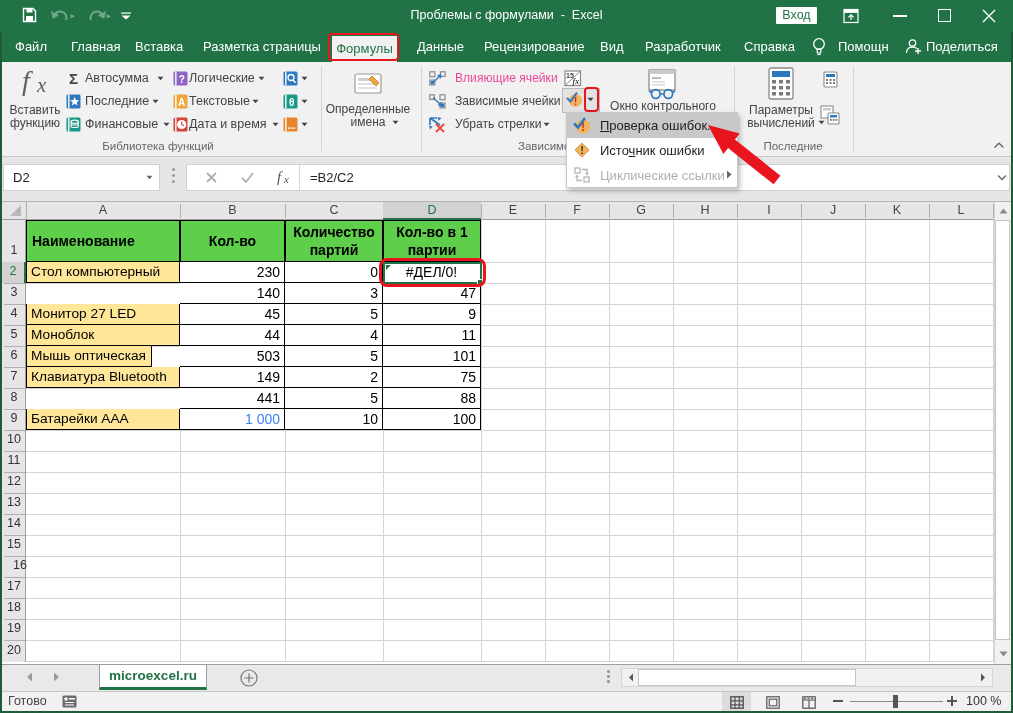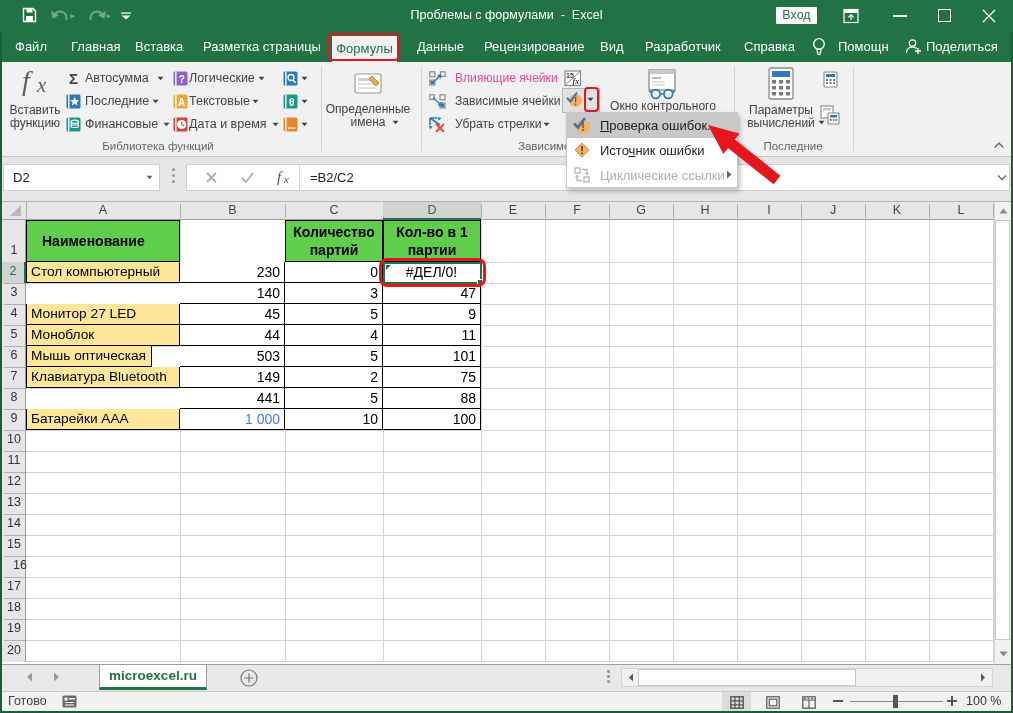--- a/index.html
+++ b/index.html
@@ -383,21 +383,22 @@
 <div class="a" style="left:26px;top:472px;width:967px;height:1px;background:#d4d4d4"></div>
 <div class="a" style="left:26px;top:493px;width:967px;height:1px;background:#d4d4d4"></div>
 <div class="a" style="left:26px;top:514px;width:967px;height:1px;background:#d4d4d4"></div>
 <div class="a" style="left:26px;top:535px;width:967px;height:1px;background:#d4d4d4"></div>
 <div class="a" style="left:26px;top:556px;width:967px;height:1px;background:#d4d4d4"></div>
 <div class="a" style="left:26px;top:577px;width:967px;height:1px;background:#d4d4d4"></div>
 <div class="a" style="left:26px;top:598px;width:967px;height:1px;background:#d4d4d4"></div>
 <div class="a" style="left:26px;top:619px;width:967px;height:1px;background:#d4d4d4"></div>
 <div class="a" style="left:26px;top:640px;width:967px;height:1px;background:#d4d4d4"></div>
 <div class="a" style="left:26px;top:661px;width:967px;height:1px;background:#d4d4d4"></div>
-<div class="a" style="left:26px;top:220px;width:154px;height:42px;background:#5ECE4B;border:1px solid #000;box-sizing:border-box;display:flex;align-items:center;justify-content:flex-start;padding-left:15px;font-size:14px;font-weight:bold;color:#000;text-align:left;line-height:18px">Наименование</div>
+<div class="a" style="left:26px;top:220px;width:154px;height:42px;background:#5ECE4B;border:1px solid #000;box-sizing:border-box;display:flex;align-items:center;justify-content:flex-start;padding-left:5px;font-size:14px;font-weight:bold;color:#000;text-align:left;line-height:18px">Наименование</div>
+<div class="a" style="left:180px;top:220px;width:105px;height:42px;background:#5ECE4B;border:1px solid #000;box-sizing:border-box;display:flex;align-items:center;justify-content:center;font-size:14px;font-weight:bold;color:#000;text-align:center;line-height:18px">Кол-во</div>
 <div class="a" style="left:285px;top:220px;width:98px;height:42px;background:#5ECE4B;border:1px solid #000;box-sizing:border-box;display:flex;align-items:center;justify-content:center;font-size:14px;font-weight:bold;color:#000;text-align:center;line-height:18px">Количество<br>партий</div>
 <div class="a" style="left:383px;top:220px;width:98px;height:42px;background:#5ECE4B;border:1px solid #000;box-sizing:border-box;display:flex;align-items:center;justify-content:center;font-size:14px;font-weight:bold;color:#000;text-align:center;line-height:18px">Кол-во в 1<br>партии</div>
 <div class="a" style="left:26px;top:262px;width:154px;height:21px;background:#FFE699;border:1px solid #000;border-top:none;box-sizing:border-box;font-size:13.7px;color:#000;line-height:20px;padding-left:4px;white-space:nowrap;overflow:hidden">Стол компьютерный</div>
 <div class="a" style="left:180px;top:262px;width:105px;height:21px;background:#fff;border:1px solid #000;border-top:none;border-left:none;box-sizing:border-box;font-size:14px;color:#000;line-height:20px;text-align:right;padding-right:4px">230</div>
 <div class="a" style="left:285px;top:262px;width:98px;height:21px;background:#fff;border:1px solid #000;border-top:none;border-left:none;box-sizing:border-box;font-size:14px;color:#000;line-height:20px;text-align:right;padding-right:4px">0</div>
 <div class="a" style="left:383px;top:262px;width:98px;height:21px;background:#fff;border:1px solid #000;border-top:none;border-left:none;box-sizing:border-box;font-size:14px;color:#000;line-height:20px;text-align:center">#ДЕЛ/0!</div>
 <div class="a" style="left:180px;top:283px;width:105px;height:21px;background:#fff;border:1px solid #000;border-top:none;border-left:none;box-sizing:border-box;font-size:14px;color:#000;line-height:20px;text-align:right;padding-right:4px">140</div>
 <div class="a" style="left:285px;top:283px;width:98px;height:21px;background:#fff;border:1px solid #000;border-top:none;border-left:none;box-sizing:border-box;font-size:14px;color:#000;line-height:20px;text-align:right;padding-right:4px">3</div>
 <div class="a" style="left:383px;top:283px;width:98px;height:21px;background:#fff;border:1px solid #000;border-top:none;border-left:none;box-sizing:border-box;font-size:14px;color:#000;line-height:20px;text-align:right;padding-right:4px">47</div>
 <div class="a" style="left:26px;top:304px;width:154px;height:21px;background:#FFE699;border:1px solid #000;border-top:none;box-sizing:border-box;font-size:13.7px;color:#000;line-height:20px;padding-left:4px;white-space:nowrap;overflow:hidden">Монитор 27 LED</div>

